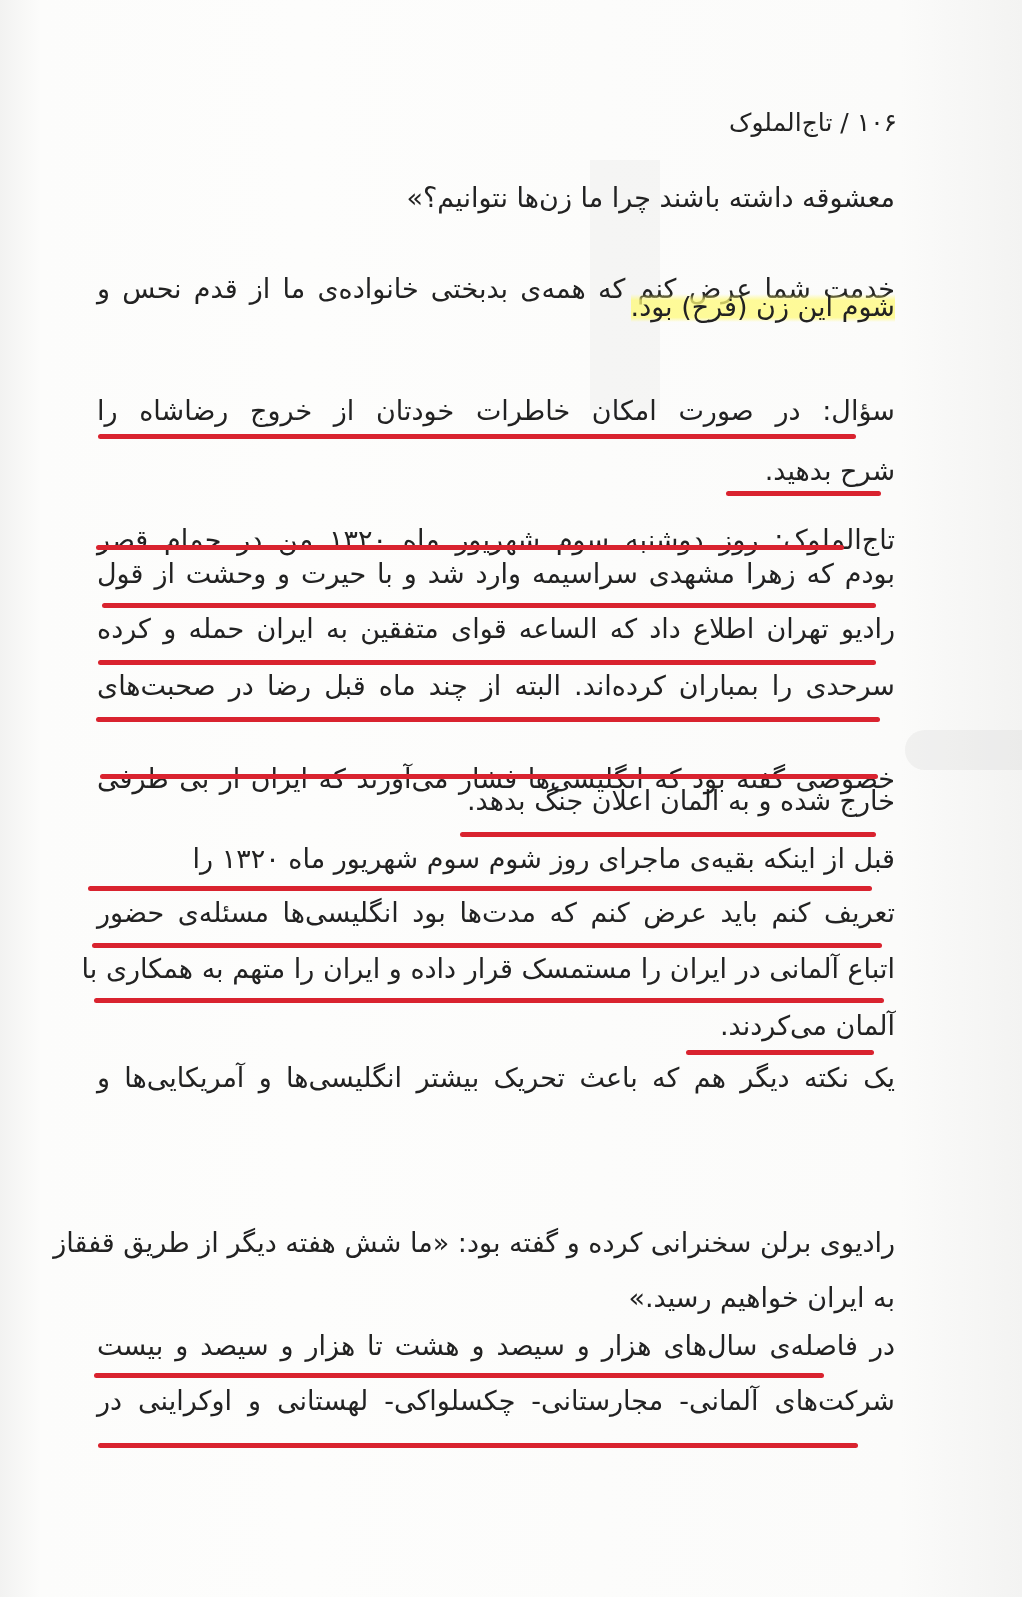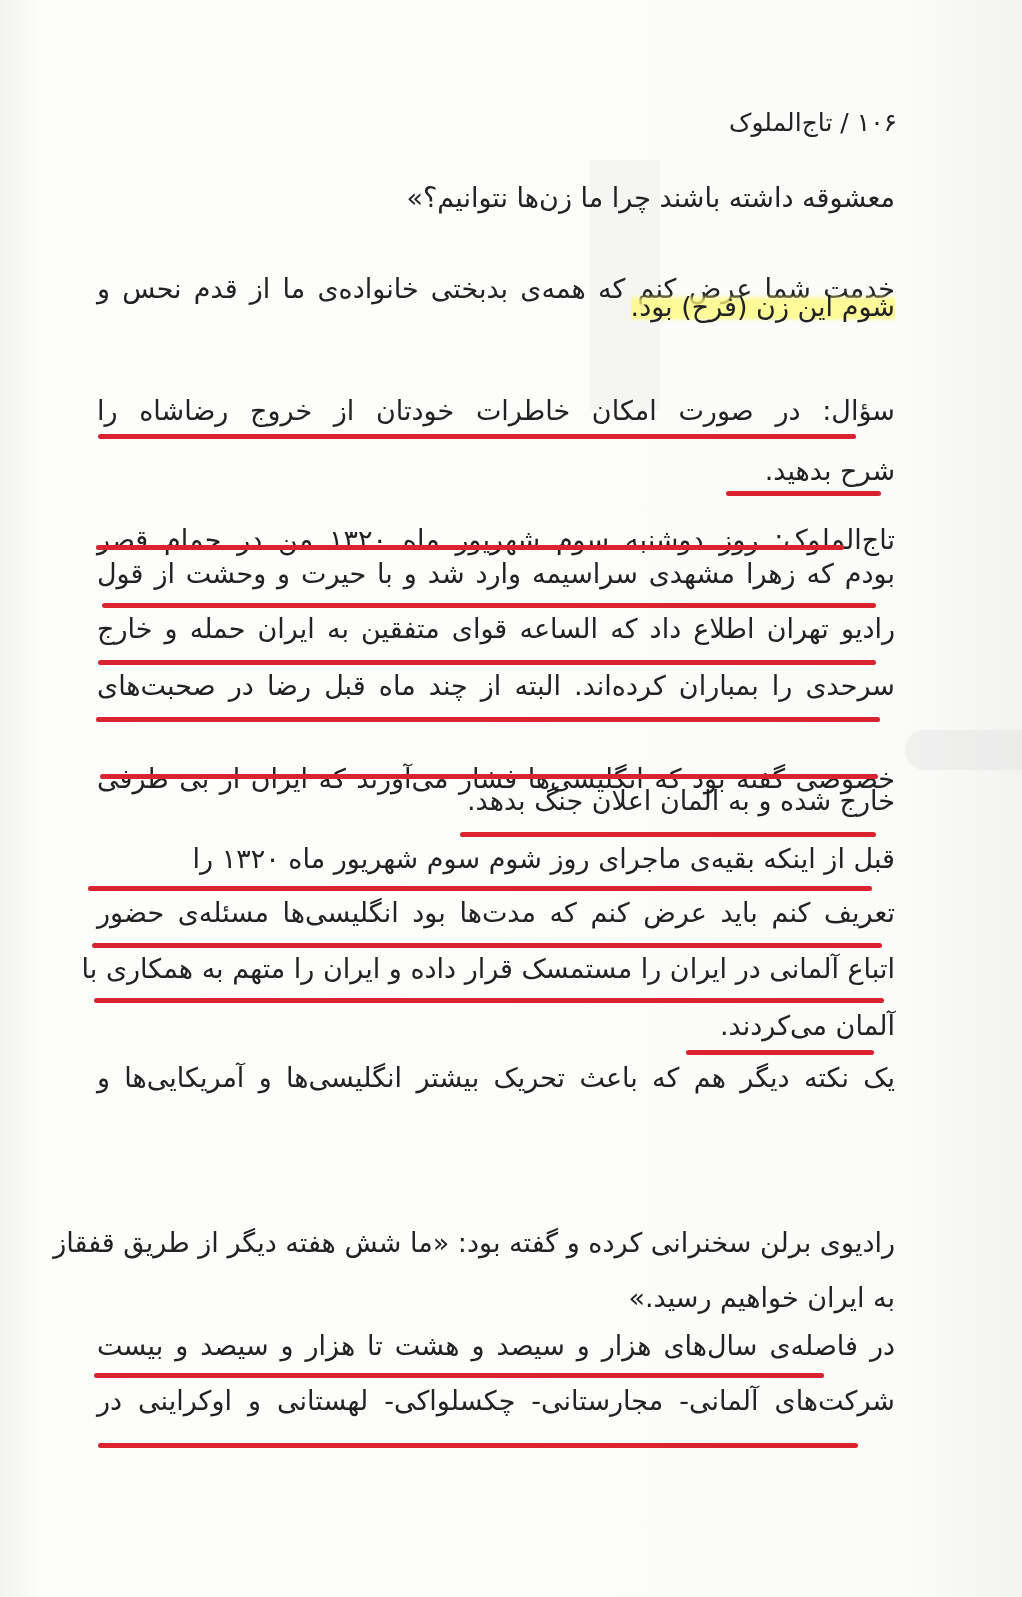--- a/index.html
+++ b/index.html
@@ -66,21 +66,21 @@
 
   <div class="line full" style="top:506px;margin-top:18px;">
     <span class="bold">تاج‌الملوک:</span>
     <span>روز دوشنبه سوم شهریور ماه ۱۳۲۰ من در حمام قصر</span>
   </div>
   <div class="ul" style="top:545px; left:96px; width:748px;"></div>
 
   <div class="line full" style="top:558px;">بودم که زهرا مشهدی سراسیمه وارد شد و با حیرت و وحشت از قول</div>
   <div class="ul" style="top:603px; left:102px; width:774px;"></div>
 
-  <div class="line full" style="top:613px;">رادیو تهران اطلاع داد که الساعه قوای متفقین به ایران حمله و خارج</div>
+  <div class="line full" style="top:613px;">رادیو تهران اطلاع داد که الساعه قوای متفقین به ایران حمله و کرده</div>
   <div class="ul" style="top:660px; left:98px; width:778px;"></div>
 
   <div class="line full" style="top:670px;">سرحدی را بمباران کرده‌اند. البته از چند ماه قبل رضا در صحبت‌های</div>
   <div class="ul" style="top:717px; left:96px; width:784px;"></div>
 
   <div class="line full" style="top:728px;margin-top:35px;">خصوصی گفته بود که انگلیسی‌ها فشار می‌آورند که ایران از بی طرفی</div>
   <div class="ul" style="top:774px; left:100px; width:778px;"></div>
 
   <div class="line" style="top:785px;">خارج شده و به آلمان اعلان جنگ بدهد.</div>
   <div class="ul" style="top:832px; left:460px; width:416px;"></div>

